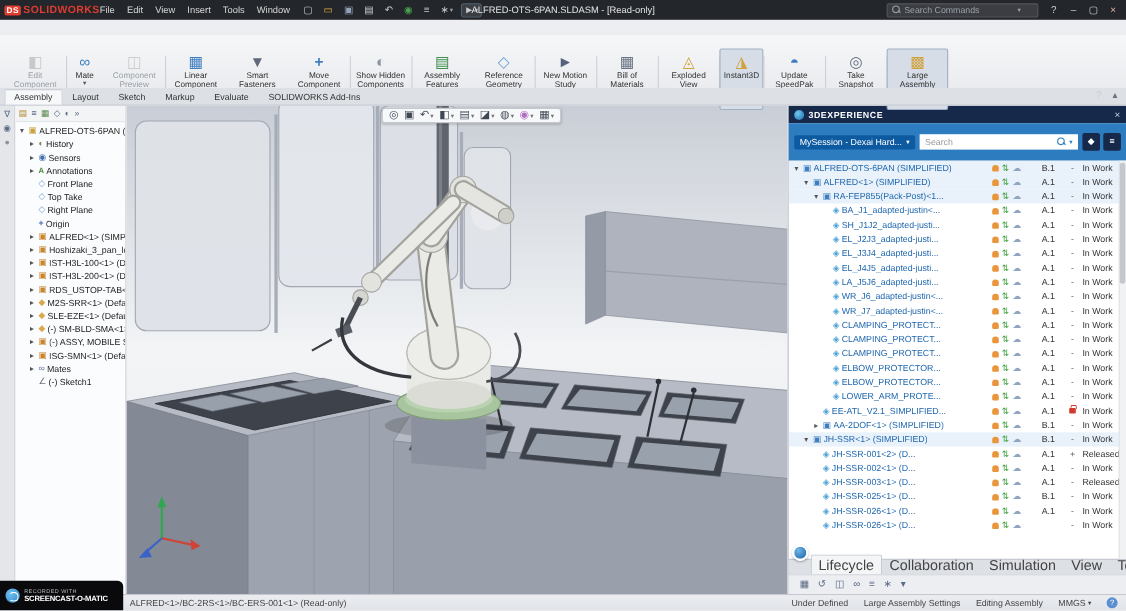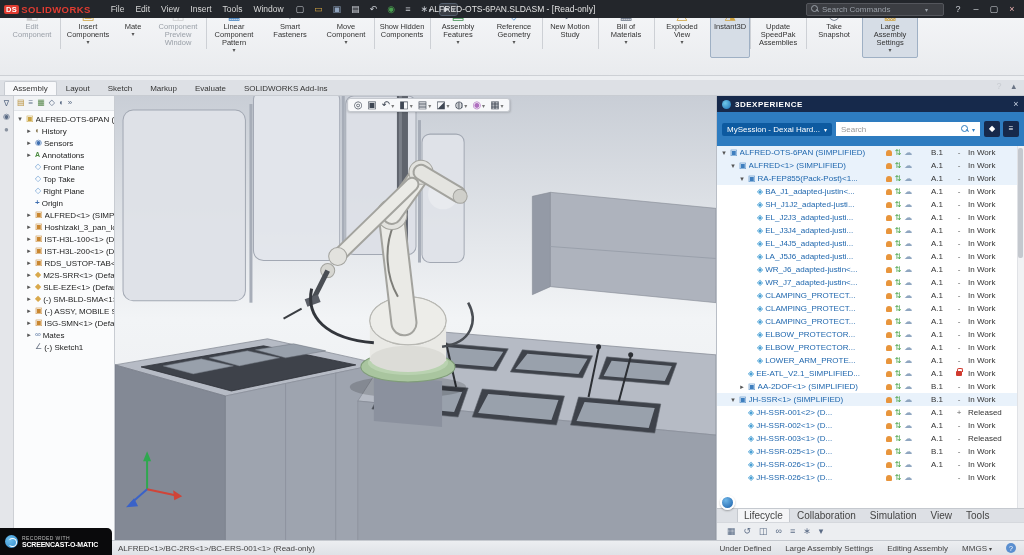--- a/index.html
+++ b/index.html
@@ -6,21 +6,21 @@
     --logo-red:#e03c31; --titlebar-bg:#23262b; --panel-navy:#16294b;
     --session-blue:#2e7cc0; --link-blue:#1e66ad; --selection-blue:#e9f2fb;
     --watermark-blue:#2d86c9;
   }
   *{margin:0;padding:0;box-sizing:border-box}
   html,body{width:1024px;height:555px;overflow:hidden}
   body{position:relative;background:#eceef1;font-family:"Liberation Sans",sans-serif;font-size:9px;color:#333}
 
   
   .titlebar{position:absolute;top:0;left:0;right:0;height:18px;background:var(--titlebar-bg);display:flex;align-items:center;padding:0 4px;color:#d8d8d8;z-index:30}
-  .logo{color:var(--logo-red);font-weight:bold;font-size:9.5px;letter-spacing:.4px;display:flex;align-items:center;gap:2px;margin-right:20px}
+  .logo{color:var(--logo-red);font-weight:bold;font-size:9.5px;letter-spacing:.4px;display:flex;align-items:center;gap:2px;margin-right:0}
   .logo .ds{background:var(--logo-red);color:#fff;border-radius:2px;padding:0 2px;font-size:7.5px}
   .menus{display:flex;gap:11px;font-size:8.5px;margin-right:10px}
   .menus span{cursor:default}
   .tb-icons{display:flex;gap:6px;align-items:center}
   .tb-icons .tbi{display:flex;align-items:center;gap:1px;padding:1px 2px;border-radius:2px}
   .tb-icons .tbi.active{background:#3a3e45;outline:1px solid #55606e}
   .tb-icons .i{font-size:9px;line-height:9px}
   .tb-icons .caret{display:none;font-size:6px;color:#9aa0a8}
   .tb-icons .caret.show{display:inline}
   .win-title{position:absolute;left:50%;transform:translateX(-50%);font-size:8.5px;color:#e4e4e4;white-space:nowrap}
@@ -29,21 +29,21 @@
   .cmd-search input{background:transparent;border:none;outline:none;color:#cfd3d8;font-size:8px;width:100px;font-family:inherit}
   .cmd-search input::placeholder{color:#9aa0a8}
   .mag{position:relative;width:8px;height:8px;flex:0 0 auto}
   .mag::before{content:"";position:absolute;left:0;top:0;width:5px;height:5px;border:1.2px solid #9aa0a8;border-radius:50%}
   .mag::after{content:"";position:absolute;left:5px;top:5px;width:3px;height:1.2px;background:#9aa0a8;transform:rotate(45deg)}
   .winbtns{display:flex;gap:2px}
   .winbtns .wb{width:16px;height:14px;display:flex;align-items:center;justify-content:center;font-size:9px;color:#cfd3d8;border-radius:2px}
   .winbtns .wb:last-child{color:#f0a0a0}
 
   
-  .ribbon{position:absolute;top:0;left:0;right:0;height:76px;background:linear-gradient(#f6f7f9,#e9ebee);border-bottom:1px solid #cdd0d5;display:flex;align-items:flex-start;padding:2px 4px;z-index:20}
+  .ribbon{position:absolute;top:32px;left:0;right:0;height:52px;background:linear-gradient(#f6f7f9,#e9ebee);border-bottom:1px solid #cdd0d5;display:flex;align-items:flex-start;padding:12px 4px;z-index:20}
   .rbtn{position:relative;min-width:34px;max-width:56px;height:56px;display:flex;flex-direction:column;align-items:center;padding:3px 3px 0;gap:1px;border:1px solid transparent;border-radius:2px}
   .rbtn .ricon{font-size:14px;line-height:16px;height:16px}
   .rbtn .rlabel{font-size:7.5px;line-height:8px;text-align:center;color:#333}
   .rbtn .rcaret{display:none;font-size:6px;line-height:5px;color:#555}
   .rbtn .rcaret.show{display:block}
   .rbtn.disabled .rlabel{color:#9aa0a8}
   .rbtn.disabled .ricon{opacity:.45;filter:grayscale(1)}
   .rbtn.active{background:#d6dde6;border-color:#9fb0c4}
   .rbtn.sep::after{content:"";position:absolute;right:-2px;top:6px;bottom:8px;width:1px;background:#cdd0d5}
 
@@ -101,33 +101,33 @@
   .c-is{width:18px;text-align:center}
   .c-mat{width:60px;padding-right:8px}
   .rp-rows{flex:1;position:relative;overflow:hidden}
   .rrow{height:13px;display:flex;align-items:center;font-size:8px}
   .rrow.sel{background:var(--selection-blue)}
   .rrow .cellname{flex:1;display:flex;align-items:center;gap:2px;overflow:hidden;white-space:nowrap;padding-left:calc(3px + var(--lvl,0)*9px)}
   .rrow .rname{color:var(--link-blue);overflow:hidden}
   .rrow .cst{width:50px;display:flex;justify-content:center;align-items:center;gap:3px;flex:0 0 auto}
   .rrow .crev{width:26px;text-align:center;flex:0 0 auto;color:#333}
   .rrow .cis{width:18px;text-align:center;flex:0 0 auto;color:#666}
-  .rrow .cmat{width:56px;flex:0 0 auto;color:#333;padding-right:4px;overflow:hidden;white-space:nowrap}
+  .rrow .cmat{width:40px;flex:0 0 auto;color:#333;padding-right:4px;overflow:hidden;white-space:nowrap}
   .rrow [data-icon="assembly-icon"]::before{content:"▣";color:#3f7fbf}
   .rrow [data-icon="part-icon"]::before{content:"◈";color:#49a0d5}
   .st-user{display:inline-block;width:6px;height:6px;background:#e8953c;border-radius:3px 3px 1px 1px}
   .st-sync::before{content:"⇅";color:#3f9e3f;font-size:8px}
   .st-cloud::before{content:"☁";color:#8fa6c0;font-size:8px}
   .st-lock{display:none;width:6px;height:5px;background:#d03a2f;border-radius:1px;position:relative;vertical-align:middle}
   .st-lock.show{display:inline-block}
   .st-lock::before{content:"";position:absolute;left:1px;top:-3px;width:4px;height:3px;border:1px solid #d03a2f;border-bottom:none;border-radius:2px 2px 0 0}
   .rp-scroll{position:absolute;right:0;top:0;bottom:0;width:7px;background:#f1f2f4;border-left:1px solid #e0e2e6}
   .rp-thumb{position:absolute;top:2px;right:1px;width:5px;height:110px;background:#c4c8ce;border-radius:2px}
   .rp-tabs{height:14px;background:#dde0e5;border-top:1px solid #c5c9cf;display:flex;align-items:flex-end;padding-left:20px}
-  .rp-tab{font-size:10px;padding:1px 6px;color:#444;border:1px solid transparent;border-bottom:none}
+  .rp-tab{font-size:13px;padding:1px 6px;color:#444;border:1px solid transparent;border-bottom:none}
   .rp-tab.active{background:#f4f5f7;border-color:#c5c9cf;border-radius:2px 2px 0 0}
   .rp-tools{height:18px;background:#eceef1;border-top:1px solid #d5d8dd;display:flex;align-items:center;gap:8px;padding:0 10px}
   .rp-tools .i{font-size:9px;color:#5a6b85}
   .assistant{position:absolute;left:3px;bottom:30px;width:15px;height:15px;border-radius:50%;background:radial-gradient(circle at 35% 30%,#6fb6e8,#1b5fa8);border:2px solid #fff;box-shadow:0 1px 2px rgba(0,0,0,.3);z-index:6}
 
   
   .statusbar{position:absolute;left:0;right:0;bottom:0;height:15px;background:linear-gradient(#eceef1,#dfe2e7);border-top:1px solid #c5c9cf;display:flex;align-items:center;font-size:8px;color:#444;z-index:10}
   .sb-crumb{margin-left:118px;white-space:nowrap}
   .sb-right{margin-left:auto;display:flex;align-items:center;gap:14px;padding-right:8px}
   .sb-units{display:flex;align-items:center;gap:2px}
@@ -303,25 +303,20 @@
 </div>
 
 <div class="ribbon">
 
     <div class="rbtn disabled sep">
       <span class="ricon i" data-icon="edit-component-icon"></span>
       <span class="rlabel">Edit Component</span>
 
     </div>
 
-    <div class="rbtn">
-      <span class="ricon i" data-icon="insert-components-icon"></span>
-      <span class="rlabel">Insert Components</span>
-      <span class="rcaret show">▾</span>
-    </div>
 
     <div class="rbtn">
       <span class="ricon i" data-icon="mate-icon"></span>
       <span class="rlabel">Mate</span>
       <span class="rcaret show">▾</span>
     </div>
 
     <div class="rbtn disabled sep">
       <span class="ricon i" data-icon="component-preview-icon"></span>
       <span class="rlabel">Component Preview Window</span>

